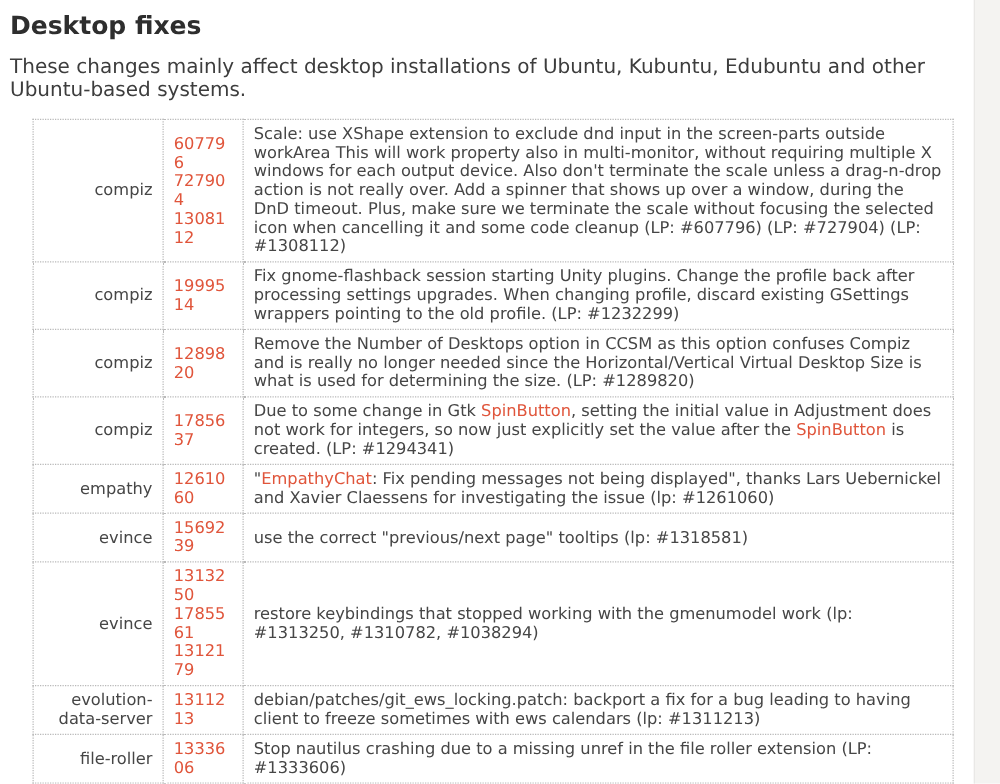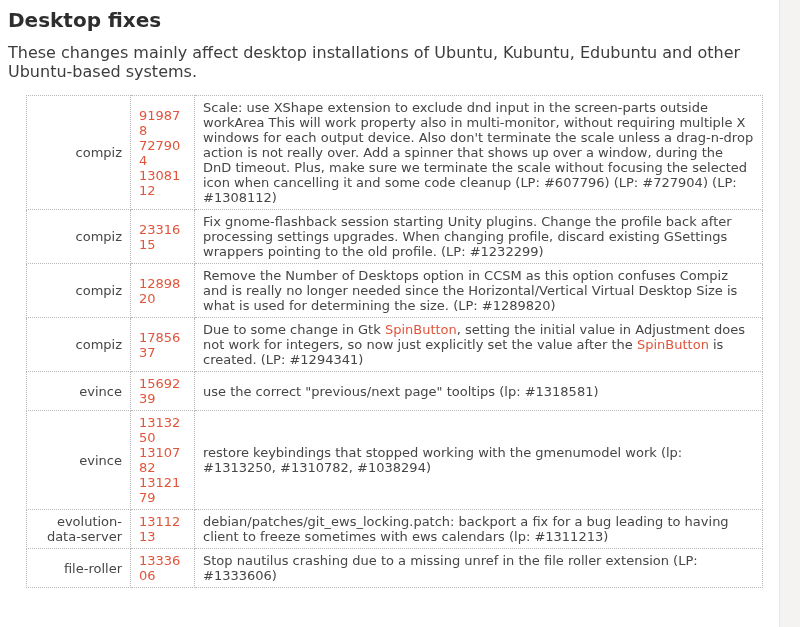--- a/index.html
+++ b/index.html
@@ -50,31 +50,31 @@
   <table class="fixes">
     <colgroup>
       <col style="width:104px">
       <col style="width:64px">
       <col>
     </colgroup>
     <tbody id="rows">
   <tr>
     <td class="pkg">compiz</td>
     <td class="bugs">
-            <a class="bug-link">919878</a>
+            <a class="bug-link">607796</a>
             <a class="bug-link">727904</a>
             <a class="bug-link">1308112</a>
           </td>
     <td class="desc">Scale: use XShape extension to exclude dnd input in the screen-parts outside workArea This will work property also in multi-monitor, without requiring multiple X windows for each output device. Also don't terminate the scale unless a drag-n-drop action is not really over. Add a spinner that shows up over a window, during the DnD timeout. Plus, make sure we terminate the scale without focusing the selected icon when cancelling it and some code cleanup (LP: #607796) (LP: #727904) (LP: #1308112)</td>
   </tr>
 
   <tr>
     <td class="pkg">compiz</td>
     <td class="bugs">
-            <a class="bug-link">2331615</a>
+            <a class="bug-link">1999514</a>
           </td>
     <td class="desc">Fix gnome-flashback session starting Unity plugins. Change the profile back after processing settings upgrades. When changing profile, discard existing GSettings wrappers pointing to the old profile. (LP: #1232299)</td>
   </tr>
 
   <tr>
     <td class="pkg">compiz</td>
     <td class="bugs">
             <a class="bug-link">1289820</a>
           </td>
     <td class="desc">Remove the Number of Desktops option in CCSM as this option confuses Compiz and is really no longer needed since the Horizontal/Vertical Virtual Desktop Size is what is used for determining the size. (LP: #1289820)</td>
@@ -82,34 +82,41 @@
 
   <tr>
     <td class="pkg">compiz</td>
     <td class="bugs">
             <a class="bug-link">1785637</a>
           </td>
     <td class="desc">Due to some change in Gtk <a class="wiki-link">SpinButton</a>, setting the initial value in Adjustment does not work for integers, so now just explicitly set the value after the <a class="wiki-link">SpinButton</a> is created. (LP: #1294341)</td>
   </tr>
 
 
+  <tr>
+    <td class="pkg">empathy</td>
+    <td class="bugs">
+            <a class="bug-link">1261060</a>
+          </td>
+    <td class="desc">"<a class="wiki-link">EmpathyChat</a>: Fix pending messages not being displayed", thanks Lars Uebernickel and Xavier Claessens for investigating the issue (lp: #1261060)</td>
+  </tr>
 
   <tr>
     <td class="pkg">evince</td>
     <td class="bugs">
             <a class="bug-link">1569239</a>
           </td>
     <td class="desc">use the correct "previous/next page" tooltips (lp: #1318581)</td>
   </tr>
 
   <tr>
     <td class="pkg">evince</td>
     <td class="bugs">
             <a class="bug-link">1313250</a>
-            <a class="bug-link">1310782</a>
+            <a class="bug-link">1785561</a>
             <a class="bug-link">1312179</a>
           </td>
     <td class="desc">restore keybindings that stopped working with the gmenumodel work (lp: #1313250, #1310782, #1038294)</td>
   </tr>
 
   <tr>
     <td class="pkg">evolution-data-server</td>
     <td class="bugs">
             <a class="bug-link">1311213</a>
           </td>

